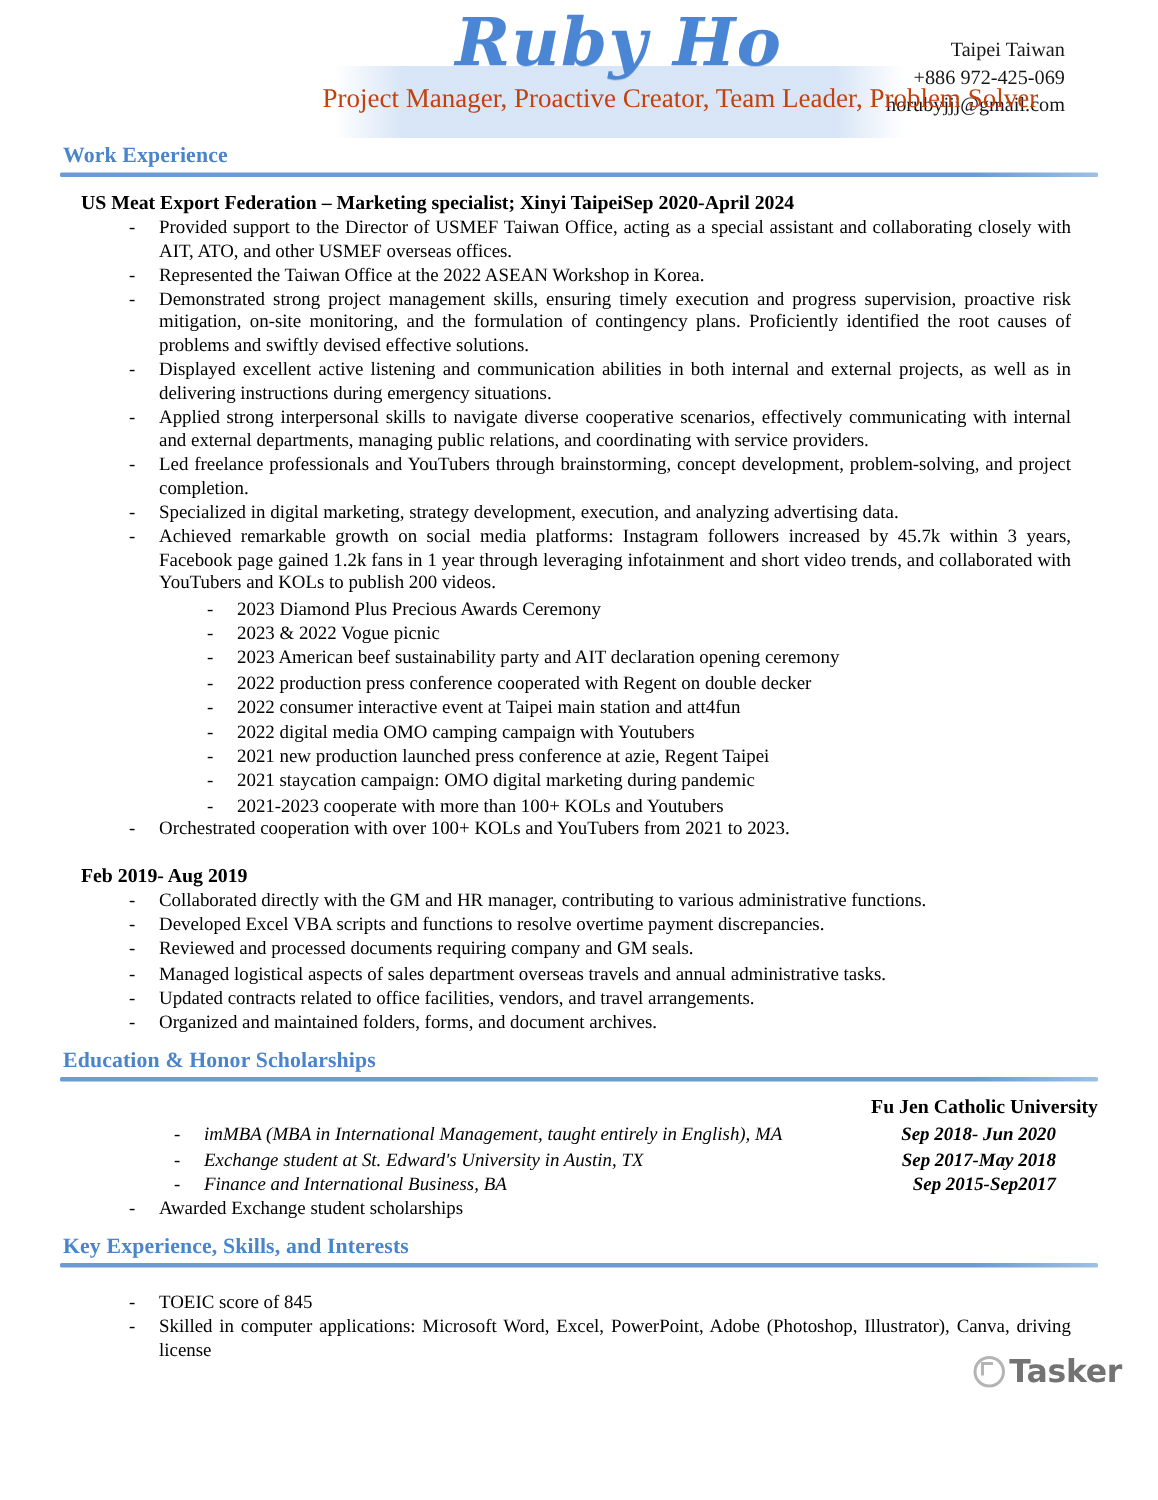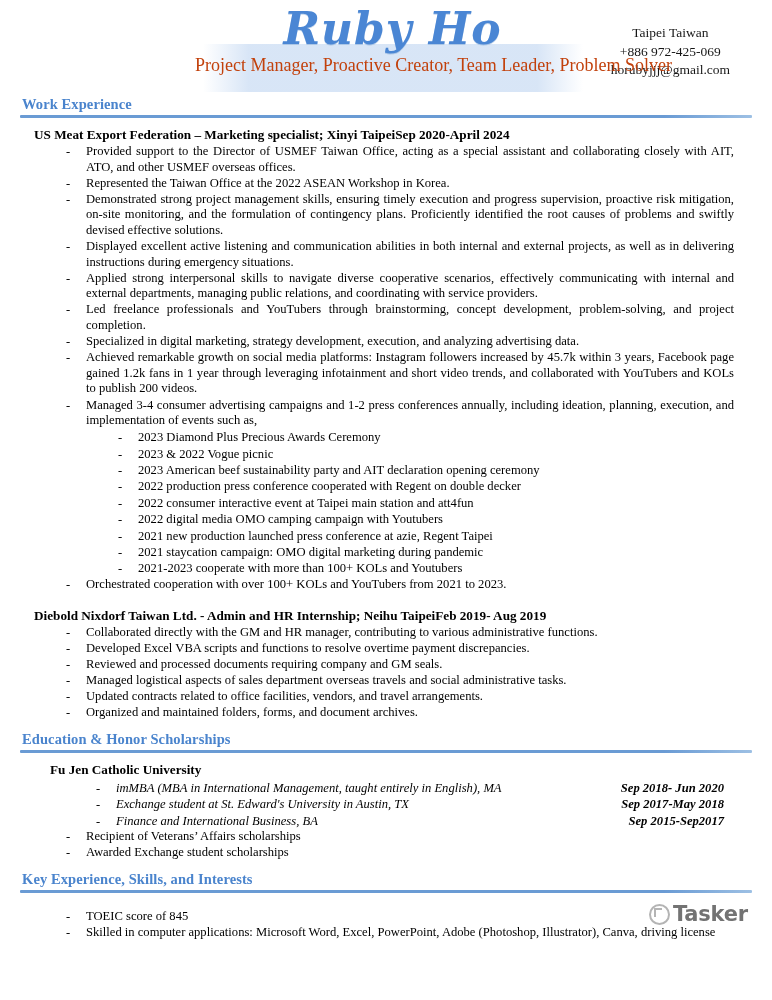--- a/index.html
+++ b/index.html
@@ -13,21 +13,21 @@
     font-family: "Liberation Serif", "DejaVu Serif", serif;
     color: #000000;
     position: relative;
     overflow: hidden;
   }
   .page {
     width: 772px;
     height: 940px;
     position: relative;
     box-sizing: border-box;
-    padding: 0 20px;
+    padding: 0 40px;
   }
 
   
   .header {
     position: relative;
     height: 96px;
   }
   .name-block {
     position: absolute;
     left: 175px;
@@ -70,21 +70,21 @@
     margin-top: 2px;
     white-space: nowrap;
   }
   .contact {
     position: absolute;
     right: 22px;
     top: 24px;
     font-size: 13.5px;
     line-height: 18.5px;
     color: #161616;
-    text-align: center;
+    text-align: right;
   }
 
   
   .section-head {
     font-weight: 700;
     font-size: 14.5px;
     color: #4a84cd;
     letter-spacing: 0.1px;
     line-height: 17px;
     margin: 0 0 2px 0;
@@ -155,20 +155,21 @@
     top: 0;
   }
 
   
   .edu-school {
     font-weight: 700;
     font-size: 13.2px;
     line-height: 18px;
     padding-left: 30px;
     margin-bottom: 1px;
+    text-align: right;
   }
   ul.edu-list {
     list-style: none;
     margin: 0;
     padding: 0;
     font-style: italic;
   }
   ul.edu-list > li {
     position: relative;
     display: flex;
@@ -264,21 +265,20 @@
       </div>
       <ul class="bullets">
         <li>Provided support to the Director of USMEF Taiwan Office, acting as a special assistant and collaborating closely with AIT, ATO, and other USMEF overseas offices.</li>
         <li>Represented the Taiwan Office at the 2022 ASEAN Workshop in Korea.</li>
         <li>Demonstrated strong project management skills, ensuring timely execution and progress supervision, proactive risk mitigation, on-site monitoring, and the formulation of contingency plans. Proficiently identified the root causes of problems and swiftly devised effective solutions.</li>
         <li>Displayed excellent active listening and communication abilities in both internal and external projects, as well as in delivering instructions during emergency situations.</li>
         <li>Applied strong interpersonal skills to navigate diverse cooperative scenarios, effectively communicating with internal and external departments, managing public relations, and coordinating with service providers.</li>
         <li>Led freelance professionals and YouTubers through brainstorming, concept development, problem-solving, and project completion.</li>
         <li>Specialized in digital marketing, strategy development, execution, and analyzing advertising data.</li>
         <li>Achieved remarkable growth on social media platforms: Instagram followers increased by 45.7k within 3 years, Facebook page gained 1.2k fans in 1 year through leveraging infotainment and short video trends, and collaborated with YouTubers and KOLs to publish 200 videos.</li>
-        <li>Managed 3-4 consumer advertising campaigns and 1-2 press conferences annually, including ideation, planning, execution, and implementation of events such as,</li>
       </ul>
       <ul class="sub-bullets">
         <li>2023 Diamond Plus Precious Awards Ceremony</li>
         <li>2023 &amp; 2022 Vogue picnic</li>
         <li>2023 American beef sustainability party and AIT declaration opening ceremony</li>
         <li>2022 production press conference cooperated with Regent on double decker</li>
         <li>2022 consumer interactive event at Taipei main station and att4fun</li>
         <li>2022 digital media OMO camping campaign with Youtubers</li>
         <li>2021 new production launched press conference at azie, Regent Taipei</li>
         <li>2021 staycation campaign: OMO digital marketing during pandemic</li>
@@ -286,28 +286,27 @@
       </ul>
       <ul class="bullets">
         <li>Orchestrated cooperation with over 100+ KOLs and YouTubers from 2021 to 2023.</li>
       </ul>
     </div>
 
     <div class="gap-md"></div>
 
     <div class="entry">
       <div class="entry-head">
-        <span class="entry-title">Diebold Nixdorf Taiwan Ltd. - Admin and HR Internship; Neihu Taipei</span>
         <span class="entry-date">Feb 2019- Aug 2019</span>
       </div>
       <ul class="bullets">
         <li>Collaborated directly with the GM and HR manager, contributing to various administrative functions.</li>
         <li>Developed Excel VBA scripts and functions to resolve overtime payment discrepancies.</li>
         <li>Reviewed and processed documents requiring company and GM seals.</li>
-        <li>Managed logistical aspects of sales department overseas travels and social administrative tasks.</li>
+        <li>Managed logistical aspects of sales department overseas travels and annual administrative tasks.</li>
         <li>Updated contracts related to office facilities, vendors, and travel arrangements.</li>
         <li>Organized and maintained folders, forms, and document archives.</li>
       </ul>
     </div>
   </div>
 
   <div class="gap-sm"></div>
 
   <div class="section">
     <div class="section-head">Education &amp; Honor Scholarships</div>
@@ -323,21 +322,20 @@
         <span>Exchange student at St. Edward's University in Austin, TX</span>
         <span class="edu-date">Sep 2017-May 2018</span>
       </li>
       <li>
         <span>Finance and International Business, BA</span>
         <span class="edu-date">Sep 2015-Sep2017</span>
       </li>
     </ul>
 
     <ul class="bullets">
-      <li>Recipient of Veterans’ Affairs scholarships</li>
       <li>Awarded Exchange student scholarships</li>
     </ul>
   </div>
 
   <div class="gap-sm"></div>
 
   <div class="section">
     <div class="section-head">Key Experience, Skills, and Interests</div>
     <div class="section-rule"></div>
     <div class="gap-sm"></div>

